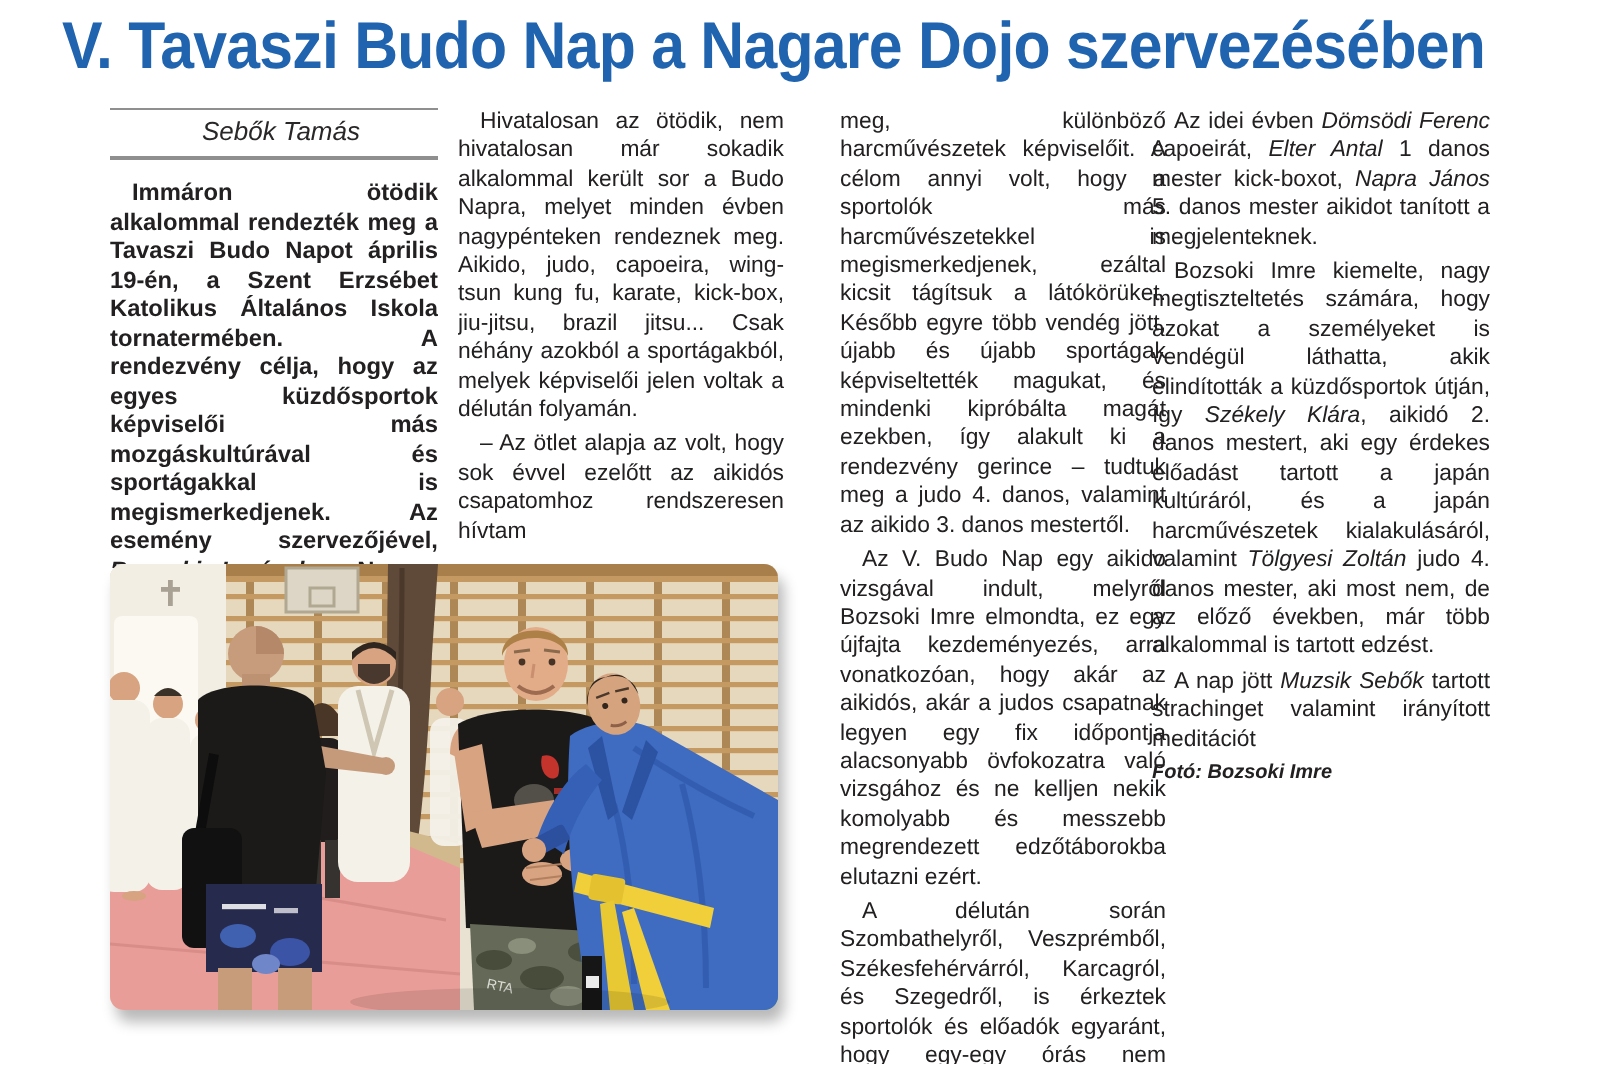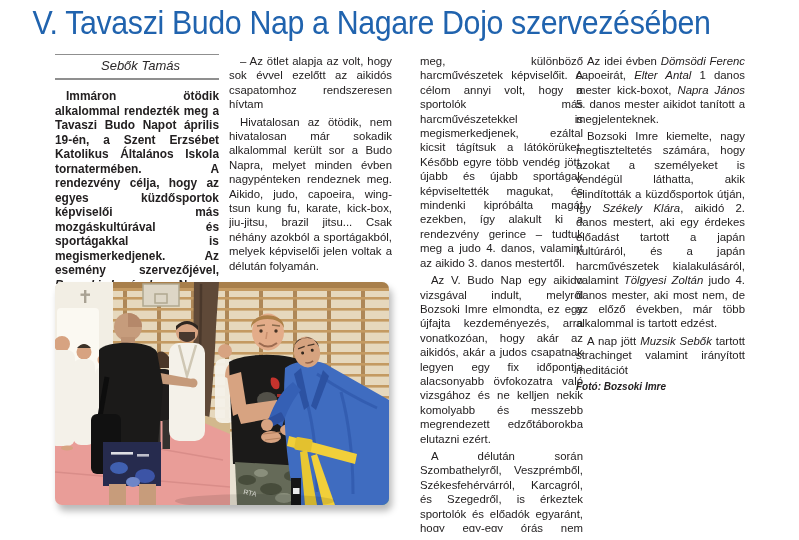--- a/index.html
+++ b/index.html
@@ -8,21 +8,21 @@
     --photo-pink-mat:#e99d98; --photo-green-mat:#3f9e72; --photo-red-mat:#c23b2e;
     --photo-blue-gi:#3f6cc0; --photo-yellow-belt:#f1cf3a; --photo-skin:#d7a381;
     --photo-black-cloth:#1b1a19; --photo-white-gi:#f4f1e9; --photo-curtain:#5f4938;
     --photo-floor:#d2b88d; --photo-camo:#656a58;
   }
   *{box-sizing:border-box;margin:0;padding:0}
   html,body{background:#ffffff}
   .page{position:relative;width:799px;height:540px;background:#fff;overflow:hidden;
         font-family:"Liberation Sans","DejaVu Sans",sans-serif;color:var(--body-text)}
   .title{position:absolute;top:4px;left:0;width:742px;text-align:center;
-         color:var(--title-blue);font-size:33px;font-weight:400;letter-spacing:-.4px;white-space:nowrap}
+         color:var(--title-blue);font-size:33px;font-weight:700;letter-spacing:-.4px;white-space:nowrap}
   .title-in{display:inline-block;transform:scaleX(.92);transform-origin:50% 50%}
   .col{position:absolute;top:54px;text-align:justify;font-size:11.4px;line-height:14.4px;overflow:hidden}
   .col p{margin:0 0 3px 0}
   .col p.ind{text-indent:11px}
   .it{font-style:italic}
   .col1{left:55px;width:164px;height:230px}
   .byline{border-top:1px solid var(--rule-gray);border-bottom:2px solid var(--rule-gray);
           padding:3px 2px 4px 9px;font-style:italic;font-size:13px;line-height:16px;
           color:#2a2728;margin-bottom:9px;text-align:center}
   .lead{font-weight:700;font-size:11.9px;line-height:14.5px;text-indent:11px;
@@ -43,22 +43,22 @@
   <h1 class="title"><span class="title-in">V. Tavaszi Budo Nap a Nagare Dojo szervezésében</span></h1>
 
   <div class="col col1">
     <div class="byline">
       <span>Sebők Tamás</span>
     </div>
     <p class="lead"><span>Immáron ötödik alkalommal rendezték meg a Tavaszi Budo Napot április 19-én, a Szent Erzsébet Katolikus Általános Iskola tornatermében. A rendezvény célja, hogy az egyes küzdősportok képviselői más mozgáskultúrával és sportágakkal is megismerkedjenek. Az esemény szervezőjével, </span><span class="it">Bozsoki Imrével a</span><span> Nagare Dojo vezetőjével beszélgettünk.</span></p>
   </div>
 
   <div class="col col2">
+      <p class="ind"><span>Hivatalosan az ötödik, nem hivatalosan már sokadik alkalommal került sor a Budo Napra, melyet minden évben nagypénteken rendeznek meg. Aikido, judo, capoeira, wing-tsun kung fu, karate, kick-box, jiu-jitsu, brazil jitsu... Csak néhány azokból a sportágakból, melyek képviselői jelen voltak a délután folyamán.</span></p>
       <p class="ind"><span>– Az ötlet alapja az volt, hogy sok évvel ezelőtt az aikidós csapatomhoz rendszeresen hívtam</span></p>
-      <p class="ind"><span>Hivatalosan az ötödik, nem hivatalosan már sokadik alkalommal került sor a Budo Napra, melyet minden évben nagypénteken rendeznek meg. Aikido, judo, capoeira, wing-tsun kung fu, karate, kick-box, jiu-jitsu, brazil jitsu... Csak néhány azokból a sportágakból, melyek képviselői jelen voltak a délután folyamán.</span></p>
     </div>
   <div class="col col3">
       <p><span>meg, különböző harcművészetek képviselőit. A célom annyi volt, hogy a sportolók más harcművészetekkel is megismerkedjenek, ezáltal kicsit tágítsuk a látókörüket. Később egyre több vendég jött, újabb és újabb sportágak képviseltették magukat, és mindenki kipróbálta magát ezekben, így alakult ki a rendezvény gerince – tudtuk meg a judo 4. danos, valamint az aikido 3. danos mestertől.</span></p>
       <p class="ind"><span>Az V. Budo Nap egy aikido vizsgával indult, melyről Bozsoki Imre elmondta, ez egy újfajta kezdeményezés, arra vonatkozóan, hogy akár az aikidós, akár a judos csapatnak legyen egy fix időpontja alacsonyabb övfokozatra való vizsgához és ne kelljen nekik komolyabb és messzebb megrendezett edzőtáborokba elutazni ezért.</span></p>
       <p class="ind"><span>A délután során Szombathelyről, Veszprémből, Székesfehérvárról, Karcagról, és Szegedről, is érkeztek sportolók és előadók egyaránt, hogy egy-egy órás nem megerőltető, de kellemesen fárasztó edzésen gyakorolják, vagy</span></p>
     </div>
 
   <div class="col col4">
     <div>
         <p class="ind"><span>Az idei évben </span><span class="it">Dömsödi Ferenc</span><span> capoeirát, </span><span class="it">Elter Antal</span><span> 1 danos mester kick-boxot, </span><span class="it">Napra János</span><span> 5. danos mester aikidot tanított a megjelenteknek.</span></p>

